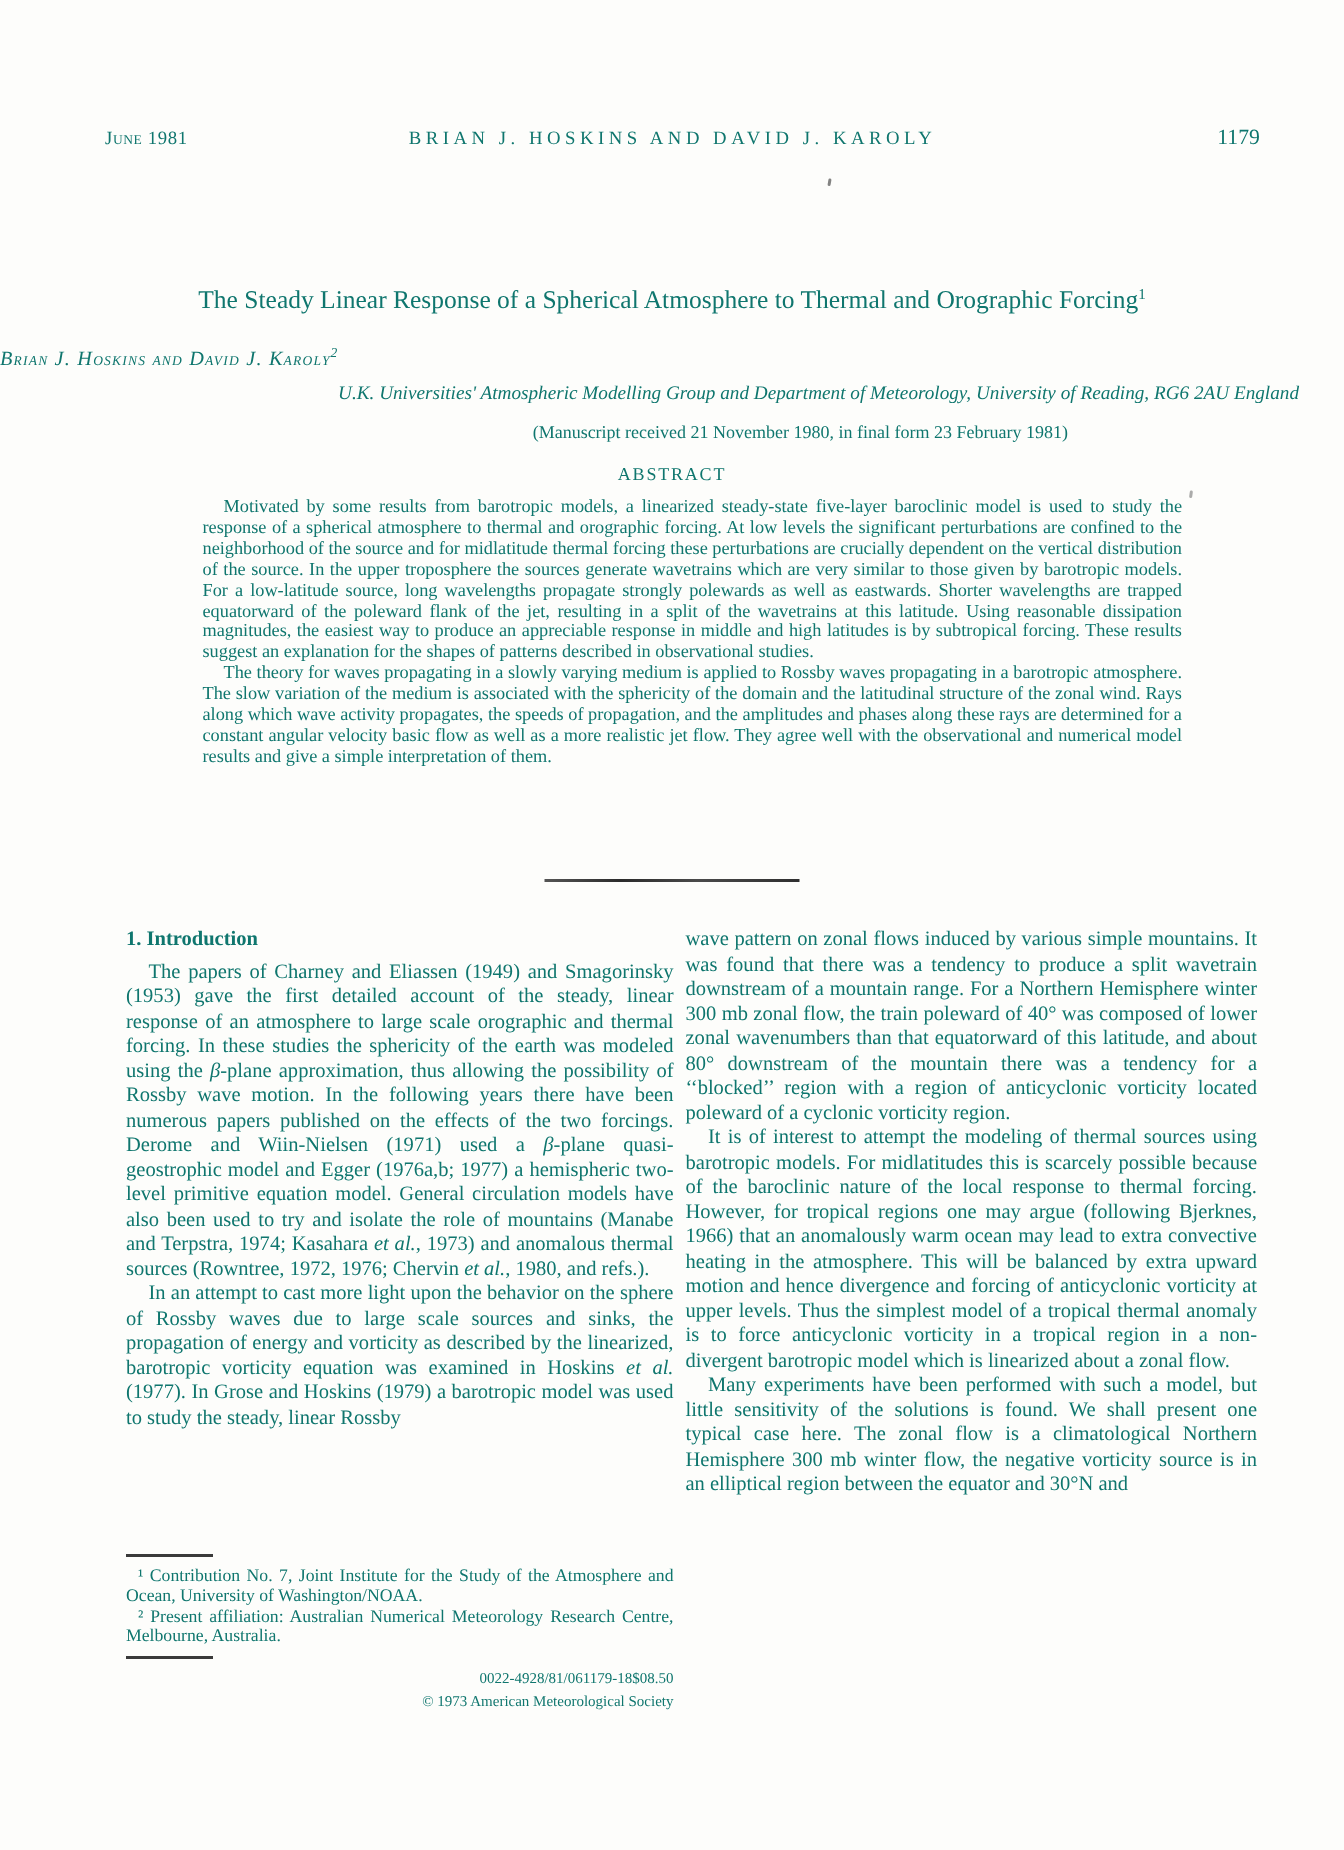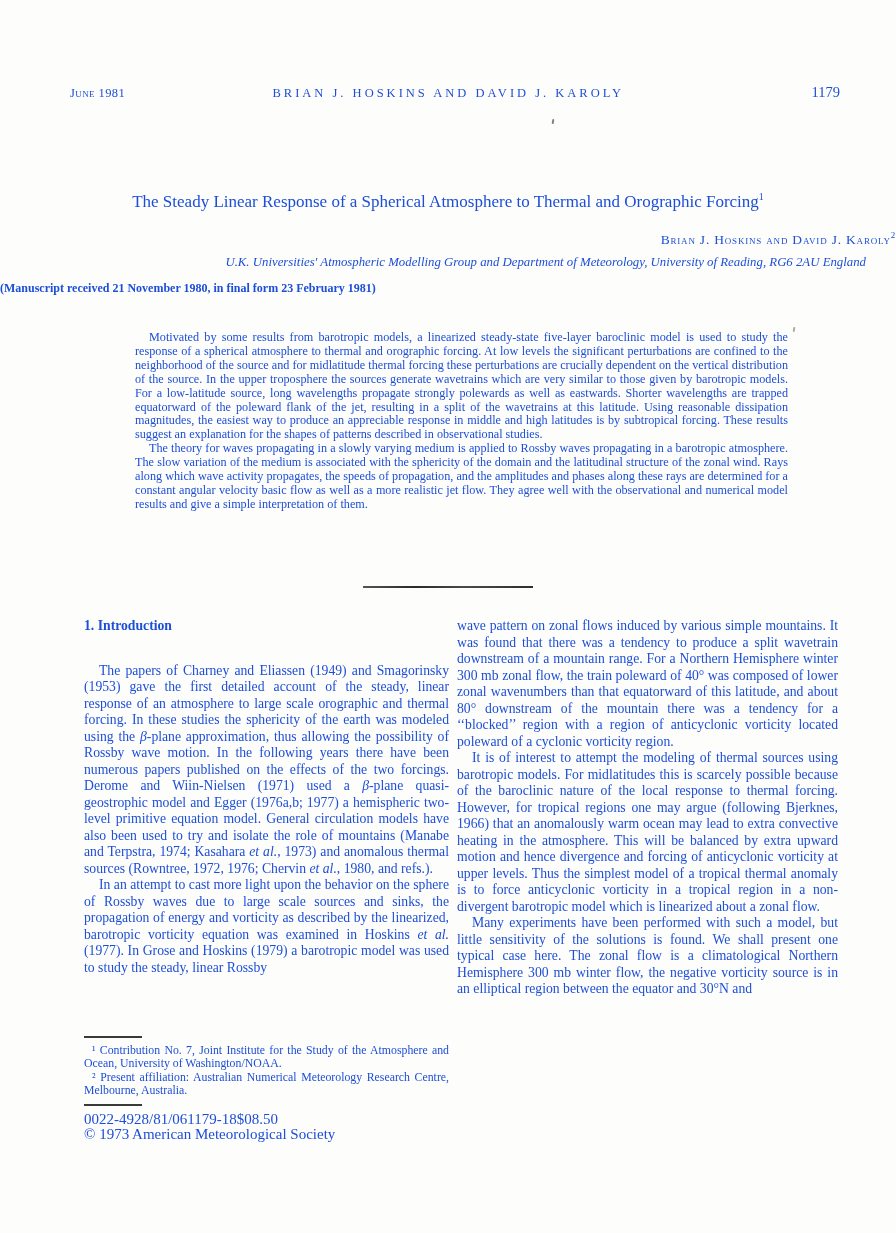--- a/index.html
+++ b/index.html
@@ -2,21 +2,21 @@
 <html><head>
 <meta charset="utf-8">
 <style>
   * { margin:0; padding:0; box-sizing:border-box; }
   html,body { background:#e8e8e8; }
   #page {
     position:relative;
     width:896px; height:1233px;
     margin:0 auto;
     background:#fdfdfb;
-    color:#1d4ed8;
+    color:#0f766e;
     font-family:"Liberation Serif","DejaVu Serif",serif;
     overflow:hidden;
   }
   
   .running-header {
     position:absolute; top:84px; left:70px; right:56px;
     display:flex; justify-content:space-between; align-items:baseline;
   }
   .journal-date {
     font-variant:small-caps; font-size:12.5px; letter-spacing:.4px;
@@ -27,30 +27,30 @@
   }
   .page-number { font-size:14.5px;margin-left:12px; }
   
   .article-title {
     position:absolute; top:187px; left:40px; width:816px;
     text-align:center; font-weight:normal; font-size:17px; line-height:20px;
   }
   .article-title sup { font-size:10px; }
   .authors-line {
     position:absolute; top:230px; left:0; width:896px;
-    text-align:right; font-variant:small-caps; font-size:13.5px; letter-spacing:.8px;
+    text-align:left; font-variant:small-caps; font-size:13.5px; letter-spacing:.8px;font-style:italic;
   }
   .authors-line sup { font-size:9px; font-variant:normal; }
   .affiliation-line {
     position:absolute; top:255px; left:30px; width:836px;
     text-align:right; font-style:italic; font-size:12.8px;
   }
   .received-line {
     position:absolute; top:281px; left:0; width:712px;
-    text-align:left; font-size:12px;font-weight:bold;
+    text-align:right; font-size:12px;
   }
   
   .abstract-heading {
     position:absolute; top:309px; left:0; width:896px;
     text-align:center; font-size:12px; letter-spacing:1.2px;
   }
   .abstract-block {
     position:absolute; top:331px; left:135px; width:653px;
     font-size:12.2px; line-height:13.9px; text-align:justify;
   }
@@ -59,31 +59,31 @@
     position:absolute; top:586px; left:363px; width:170px; height:2px;
     background:linear-gradient(90deg,#555 0%,#2b2b2b 30%,#4a4a4a 60%,#2f2f2f 100%);
   }
   
   .column {
     position:absolute; top:618px;
     font-size:13.7px; line-height:16.5px; text-align:justify;
   }
   .column-left  { left:84px;  width:365px; }
   .column-right { left:457px; width:381px; }
-  .section-heading { font-size:13.7px; font-weight:bold; margin-bottom:28px; }
+  .section-heading { font-size:13.7px; font-weight:bold; margin-bottom:5px; }
   .column p.indent { text-indent:15px; }
   .column p.cont { text-indent:0; }
   
   .footnote-block { position:absolute; top:1036px; left:84px; width:365px; }
   .fn-rule { width:58px; height:2px; background:#3a3a3a; margin-bottom:6px; }
   .footnote-block p {
     font-size:11.8px; line-height:13.3px; text-align:justify; text-indent:8px;
   }
   .imprint-block { position:absolute; top:1104px; left:84px; width:365px; }
-  .imprint-block .line { font-size:15px; line-height:15px; }
+  .imprint-block .line { font-size:10px; line-height:15px;text-align:right; }
   .imprint-block .line:first-of-type { margin-top:7px; }
   
   .scan-artifact { position:absolute; background:#5a5a5a; border-radius:1px; }
   .artifact-1 { left:552px; top:119px; width:2px; height:5px; transform:rotate(10deg); opacity:.75; }
   .artifact-2 { left:793px; top:327px; width:2px; height:5px; transform:rotate(8deg); opacity:.5; }
 </style>
 </head>
 <body>
 
 <div id="page">
@@ -98,20 +98,21 @@
   <div class="scan-artifact artifact-2"></div>
 
   <h1 class="article-title"><span>The Steady Linear Response of a Spherical Atmosphere to Thermal and Orographic Forcing</span><sup>1</sup></h1>
 
   <div class="authors-line"><span>Brian J. Hoskins and David J. Karoly</span><sup>2</sup></div>
 
   <div class="affiliation-line">U.K. Universities' Atmospheric Modelling Group and Department of Meteorology, University of Reading, RG6 2AU England</div>
 
   <div class="received-line">(Manuscript received 21 November 1980, in final form 23 February 1981)</div>
 
+  <div class="abstract-heading">ABSTRACT</div>
   <div class="abstract-block">
     <p>Motivated by some results from barotropic models, a linearized steady-state five-layer baroclinic model is used to study the response of a spherical atmosphere to thermal and orographic forcing. At low levels the significant perturbations are confined to the neighborhood of the source and for midlatitude thermal forcing these perturbations are crucially dependent on the vertical distribution of the source. In the upper troposphere the sources generate wavetrains which are very similar to those given by barotropic models. For a low-latitude source, long wavelengths propagate strongly polewards as well as eastwards. Shorter wavelengths are trapped equatorward of the poleward flank of the jet, resulting in a split of the wavetrains at this latitude. Using reasonable dissipation magnitudes, the easiest way to produce an appreciable response in middle and high latitudes is by subtropical forcing. These results suggest an explanation for the shapes of patterns described in observational studies.</p>
     <p>The theory for waves propagating in a slowly varying medium is applied to Rossby waves propagating in a barotropic atmosphere. The slow variation of the medium is associated with the sphericity of the domain and the latitudinal structure of the zonal wind. Rays along which wave activity propagates, the speeds of propagation, and the amplitudes and phases along these rays are determined for a constant angular velocity basic flow as well as a more realistic jet flow. They agree well with the observational and numerical model results and give a simple interpretation of them.</p>
   </div>
   <div class="abstract-divider"></div>
 
   <div class="column column-left">
     <div class="section-heading">1. Introduction</div>
     <p class="indent">The papers of Charney and Eliassen (1949) and Smagorinsky (1953) gave the first detailed account of the steady, linear response of an atmosphere to large scale orographic and thermal forcing. In these studies the sphericity of the earth was modeled using the <i>β</i>-plane approximation, thus allowing the possibility of Rossby wave motion. In the following years there have been numerous papers published on the effects of the two forcings. Derome and Wiin-Nielsen (1971) used a <i>β</i>-plane quasi-geostrophic model and Egger (1976a,b; 1977) a hemispheric two-level primitive equation model. General circulation models have also been used to try and isolate the role of mountains (Manabe and Terpstra, 1974; Kasahara <i>et al.</i>, 1973) and anomalous thermal sources (Rowntree, 1972, 1976; Chervin <i>et al.</i>, 1980, and refs.).</p>
     <p class="indent">In an attempt to cast more light upon the behavior on the sphere of Rossby waves due to large scale sources and sinks, the propagation of energy and vorticity as described by the linearized, barotropic vorticity equation was examined in Hoskins <i>et al.</i> (1977). In Grose and Hoskins (1979) a barotropic model was used to study the steady, linear Rossby</p>

